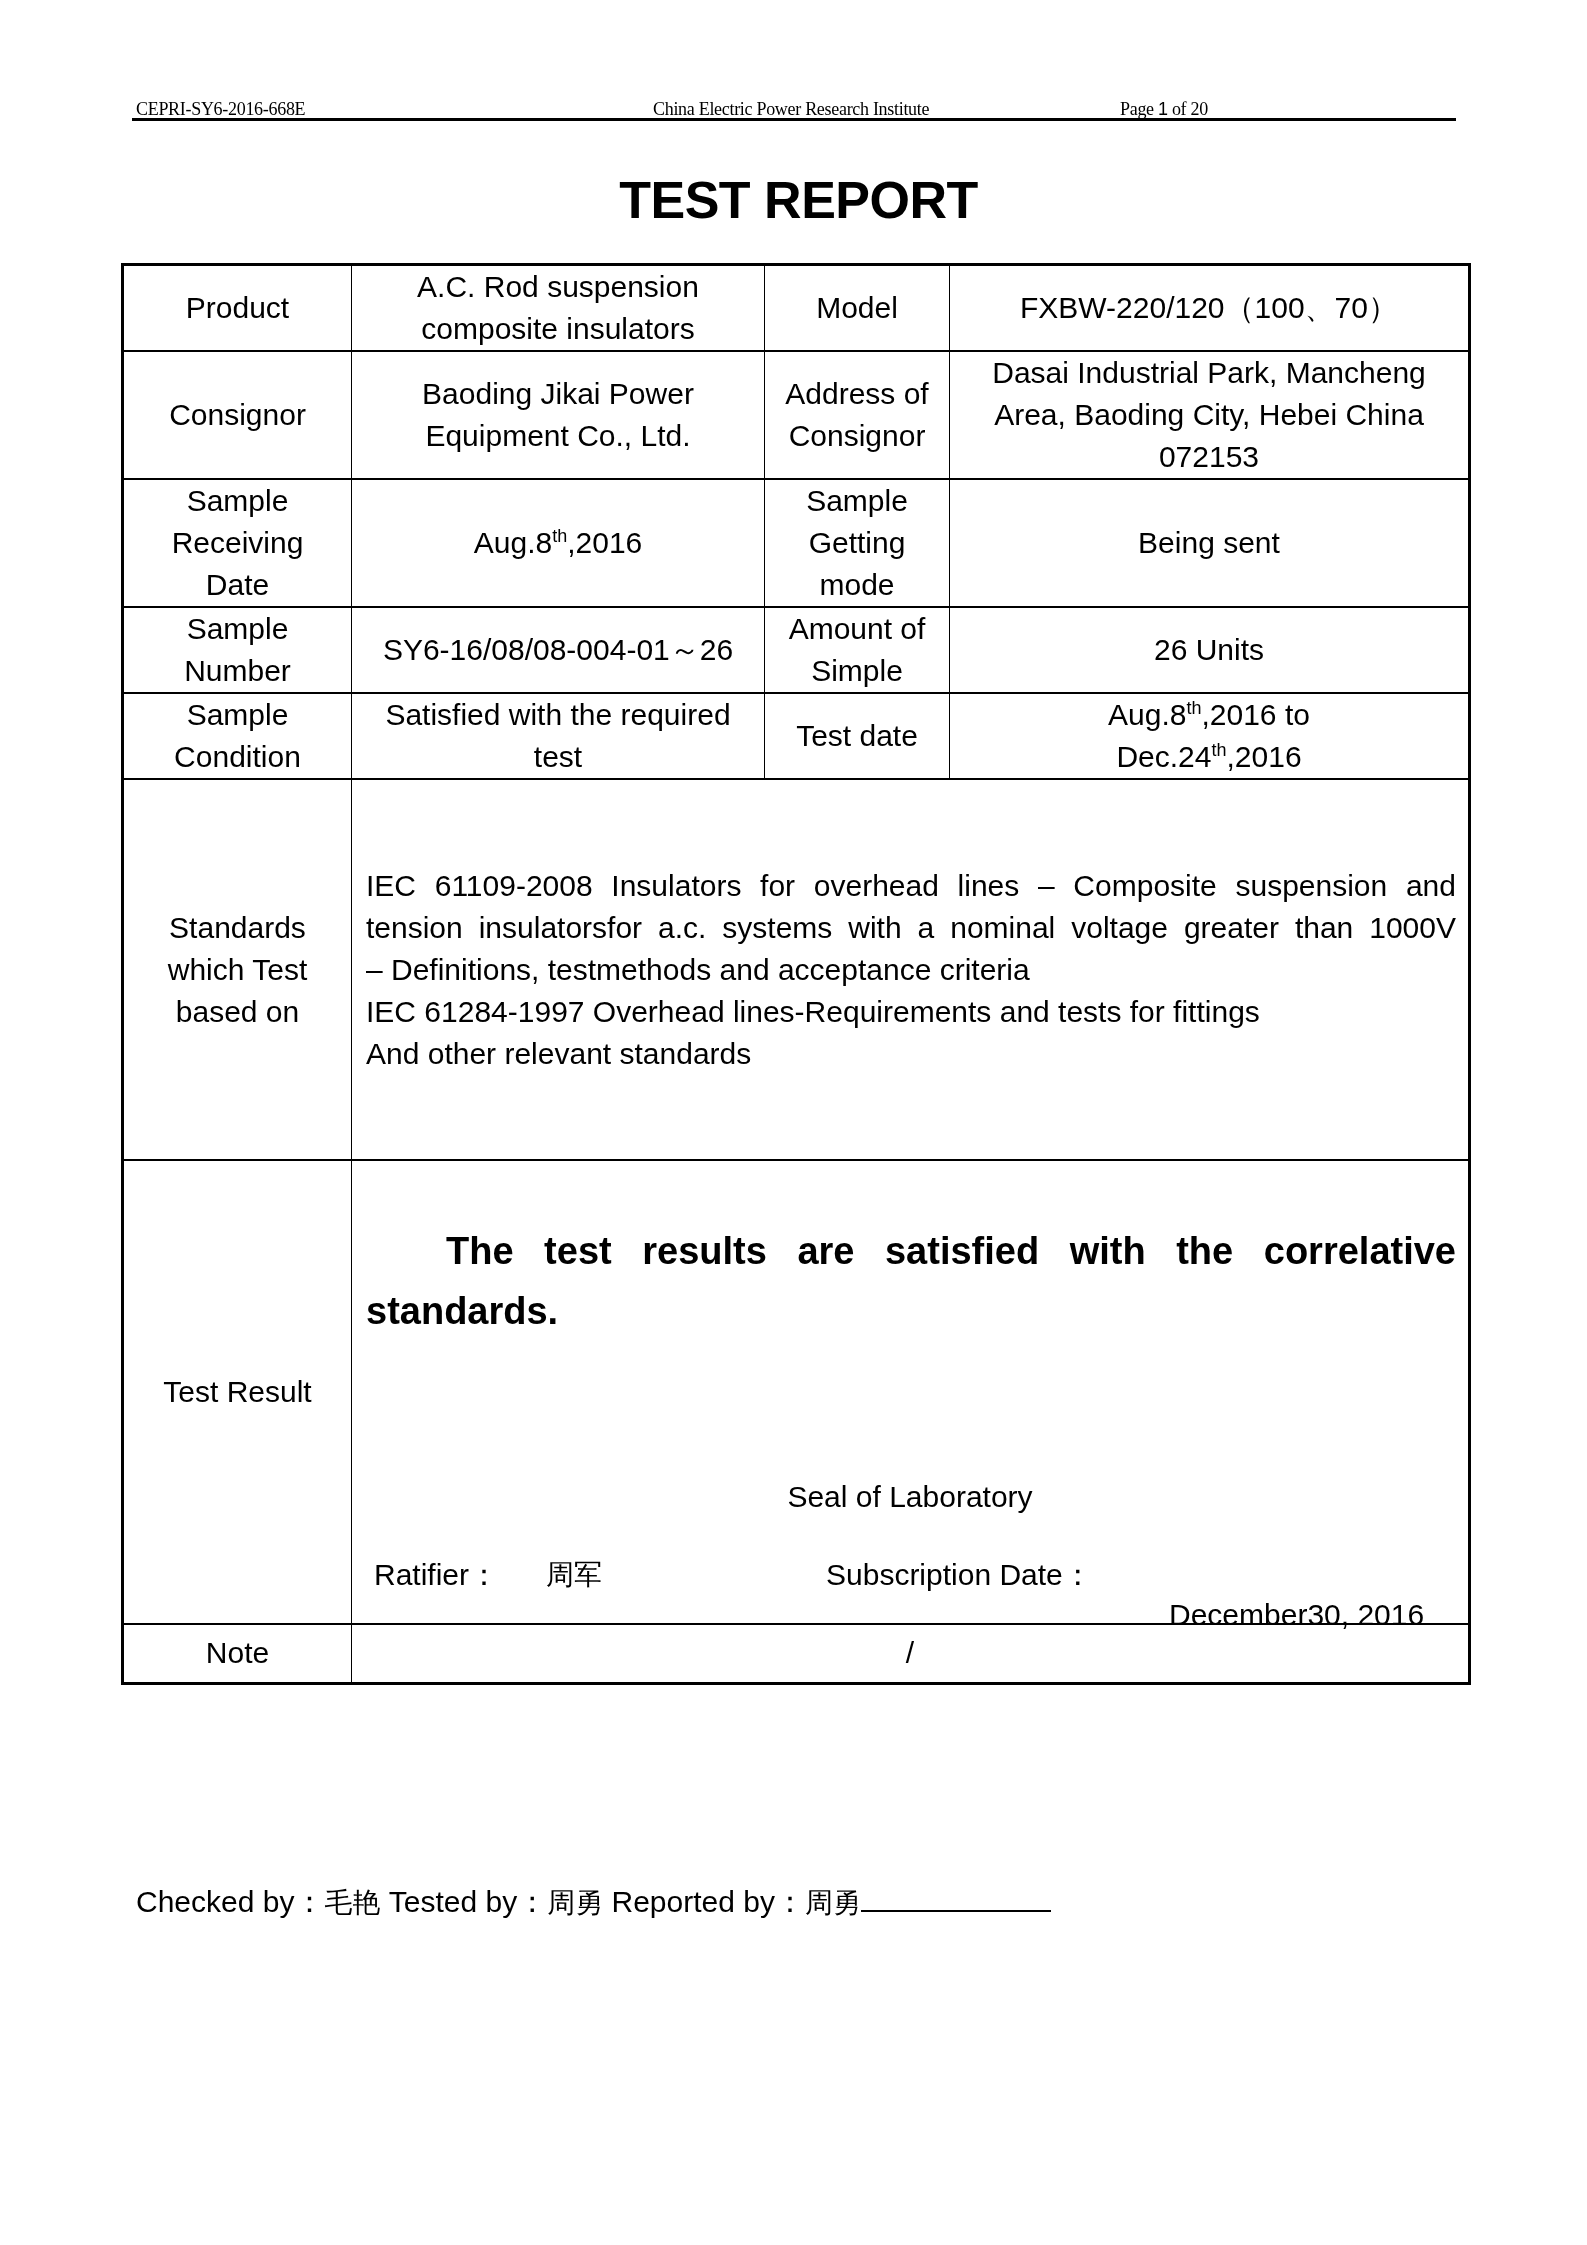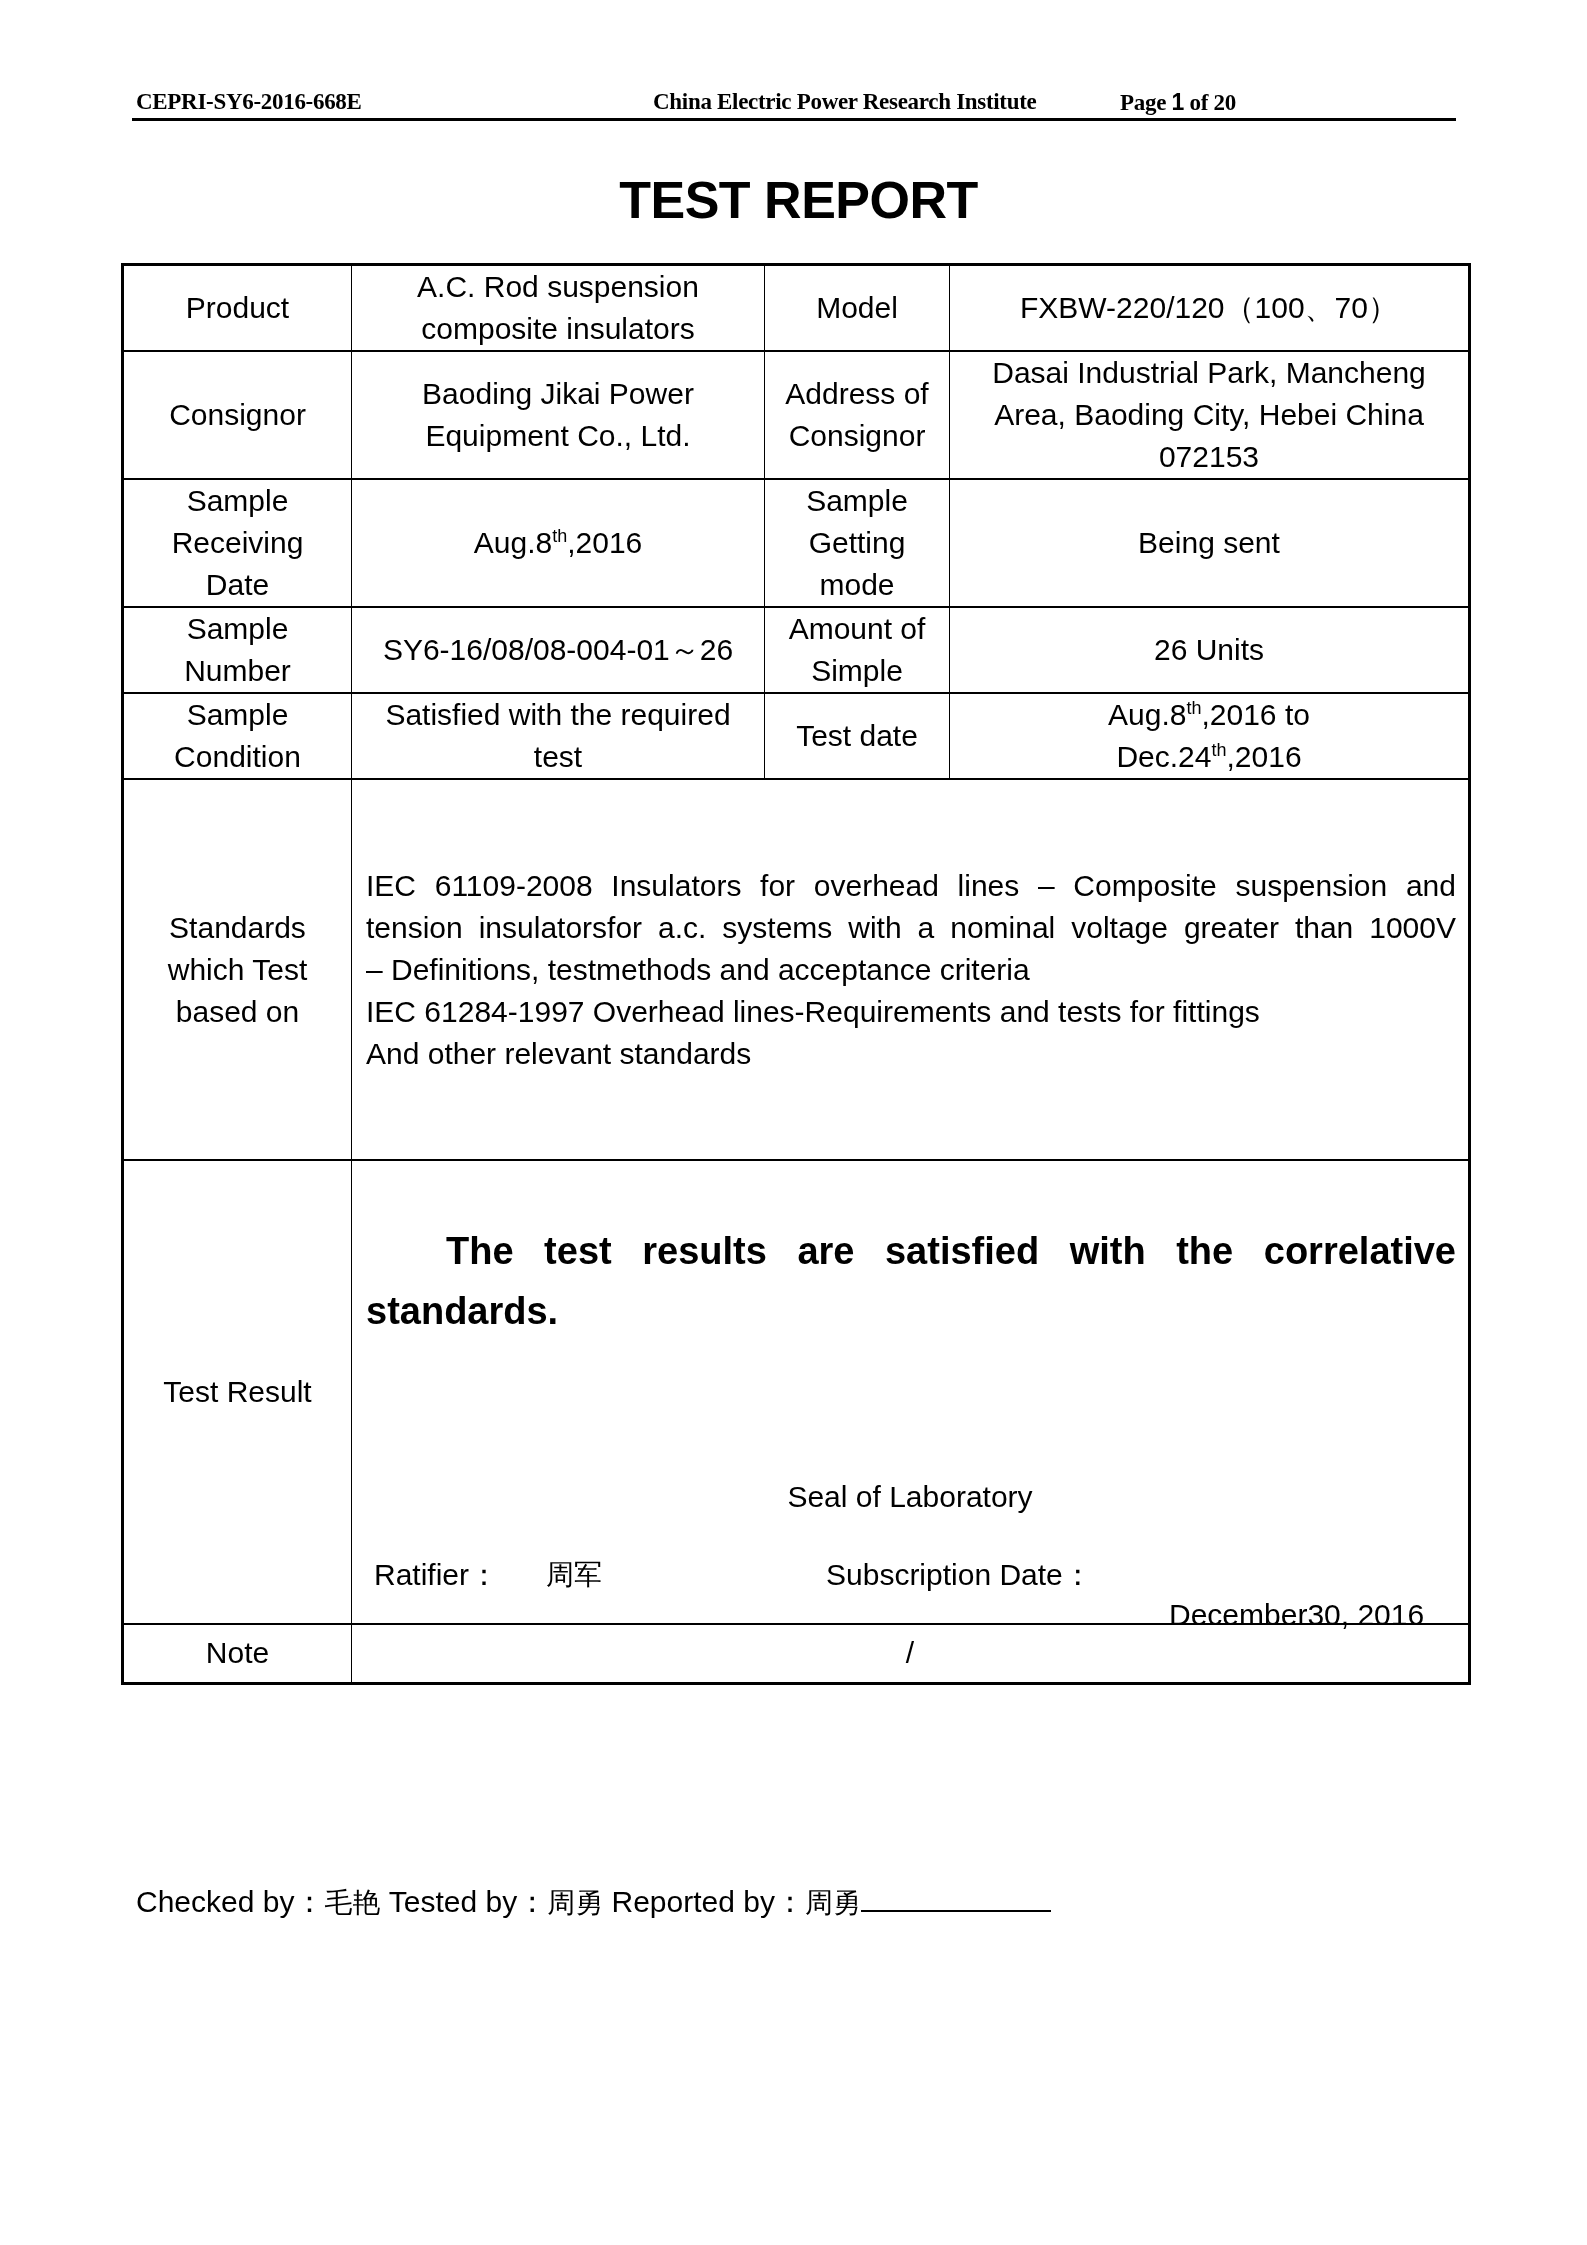--- a/index.html
+++ b/index.html
@@ -1,17 +1,17 @@
 <!DOCTYPE html>
 <html><head>
 <meta charset="utf-8">
 <style>
   html, body { margin:0; padding:0; background:#ffffff; }
   body { width:1587px; height:2245px; position:relative; overflow:hidden; color:#000; font-family:"Liberation Sans", sans-serif; }
-  .hdr { position:absolute; top:89px; font-family:"Liberation Serif", serif; font-weight:bold; font-size:23px; letter-spacing:-0.3px; }
+  .hdr { position:absolute; top:99px; font-family:"Liberation Serif", serif; font-weight:normal; font-size:18px; letter-spacing:-0.3px; }
   .hdr-line { position:absolute; left:132px; top:118px; width:1324px; height:3px; background:#000; }
   .title { position:absolute; left:0; width:1587px; top:170px; text-align:center; font-weight:bold; font-size:52px; letter-spacing:-0.5px; padding-left:10px; box-sizing:border-box; }
   table.rep { position:absolute; left:121px; top:263px; width:1347px; border-collapse:collapse; border:3.5px solid #000; table-layout:fixed; }
   table.rep td { border:1px solid #000; border-top:2px solid #000; border-bottom:2px solid #000; text-align:center; vertical-align:middle; font-size:30px; line-height:42px; padding:0 6px; }
   .sup { font-size:18px; vertical-align:super; line-height:0; }
   .addr { line-height:32px; }
   .std-text { text-align:left !important; padding-left:14px !important; padding-right:12px !important; line-height:42px; font-size:30px; }
   .std-line { display:block; text-align:justify; text-align-last:justify; }
   .std-line.last { text-align-last:left; }
   .result-cell { text-align:left !important; vertical-align:top !important; position:relative; padding:0 !important; }

